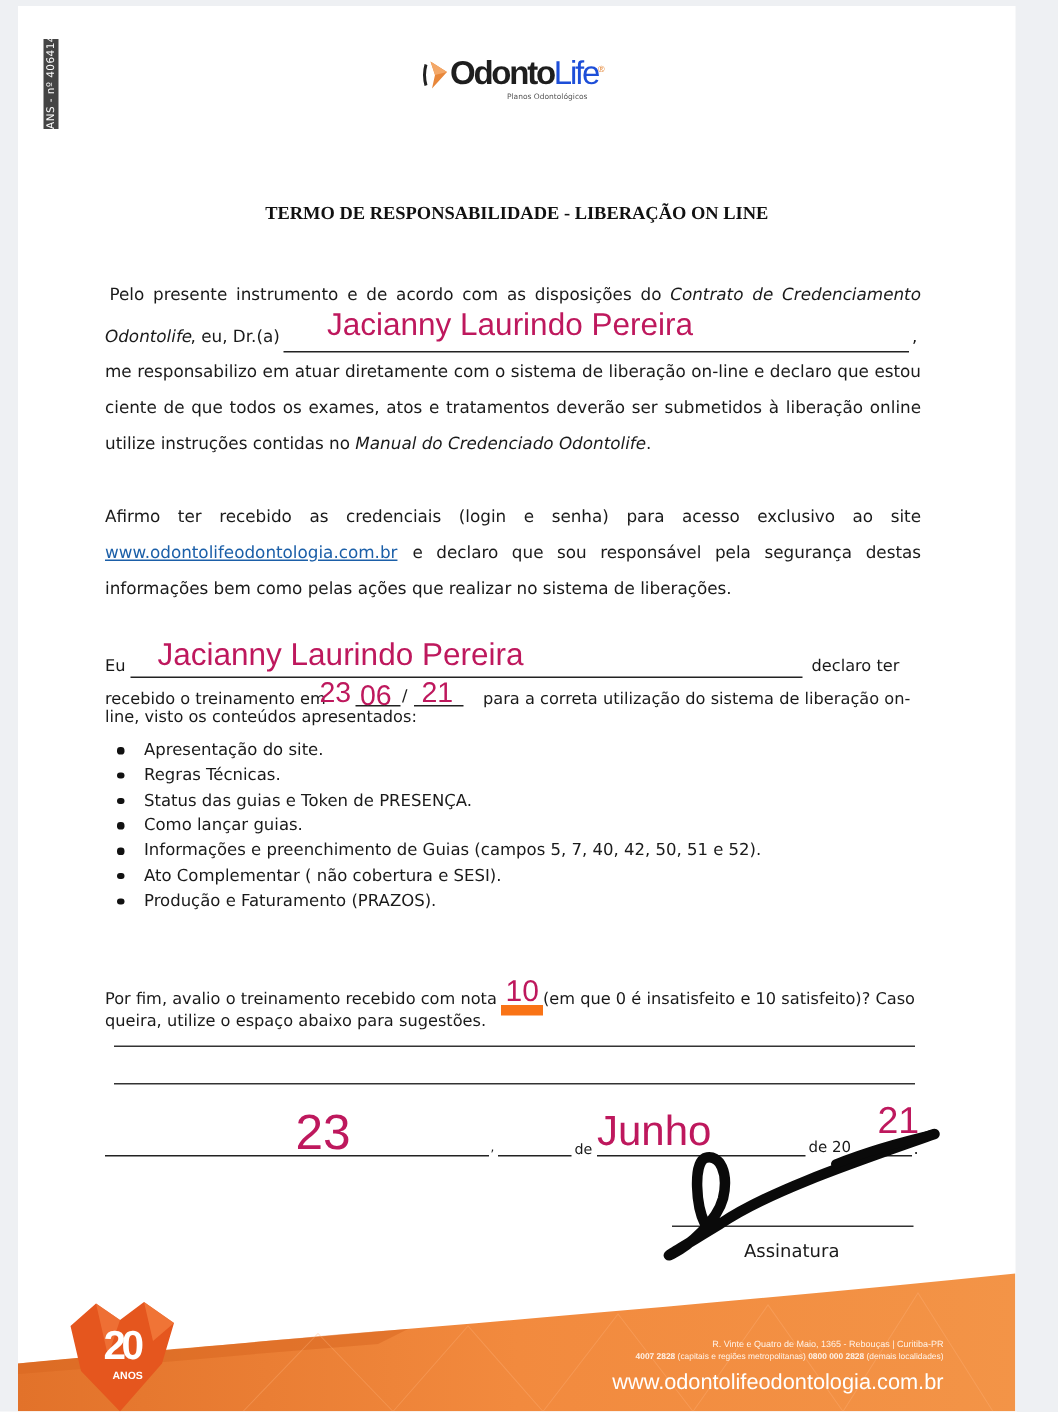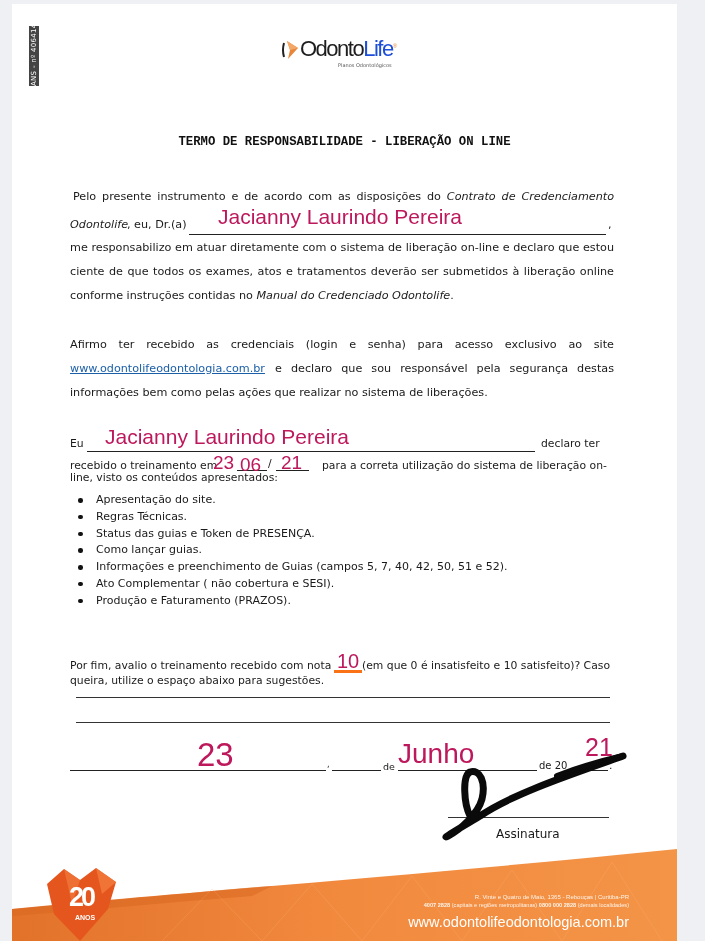--- a/index.html
+++ b/index.html
@@ -16,29 +16,29 @@
   .ans-label {
     position: absolute; left: 17px; top: 22px; width: 10px; height: 60px;
     background: #444; color: #fff; font-size: 7px; line-height: 10px;
     writing-mode: vertical-rl; transform: rotate(180deg);
     text-align: center; font-family: "DejaVu Sans", sans-serif; letter-spacing: 0.3px;
     overflow: hidden; white-space: nowrap;
   }
   .logo { position: absolute; left: 270px; top: 30px; width: 140px; height: 40px; }
   .logo .mark { position: absolute; left: 0; top: 5px; }
   .logo .word { position: absolute; left: 18px; top: 2px; font-size: 22px; letter-spacing: -1.5px; font-family: "Liberation Sans", sans-serif; }
-  .logo .word .odonto { color: #1e1e1e; font-weight: normal; }
+  .logo .word .odonto { color: #1e1e1e; font-weight: bold; }
   .logo .word .life { color: #1d4ed8; font-weight: normal; }
   .logo .reg { font-size: 6px; vertical-align: super; color: #e58a3c; }
   .logo .tag { position: absolute; left: 56px; top: 28px; font-size: 5px; color: #555; font-family: "DejaVu Sans", sans-serif; }
 
   .doc-text { font-family: "DejaVu Sans", sans-serif; color: #1a1a1a; font-size: 11.2px; }
   .title {
     position: absolute; left: 0; width: 665px; top: 131px; text-align: center;
-    font-weight: bold; font-size: 12.3px; color: #111; font-family: Liberation Mono, monospace;
+    font-weight: bold; font-size: 12.3px; color: #111; font-family: Liberation Serif, serif;
   }
   .line-row { position: absolute; left: 58px; width: 544px; height: 25px; white-space: nowrap; }
 
   .hand { font-family: "Liberation Sans", sans-serif; color: #be185d; font-weight: normal; }
   .underline-field { position: absolute; border-bottom: 1px solid #222; height: 20px; }
 
   .link { color: #1b5fa8; text-decoration: underline; }
 
   .bullets { position: absolute; left: 62px; top: 488px; margin: 0; padding: 0; list-style: none; }
   .bullets li { height: 16.8px; line-height: 16.8px; font-size: 11px; position: relative; padding-left: 22px; }
@@ -76,21 +76,21 @@
       <i style="position:absolute;left:0;top:4px;">Odontolife</i>
       <span style="position:absolute;left:57px;top:4px;">, eu, Dr.(a)</span>
       <div class="underline-field" style="left:119px; width:417px; top:0;">
         <span class="hand" style="position:absolute;left:29px;top:-9px;font-size:21px;">Jacianny Laurindo Pereira</span>
       </div>
       <span style="position:absolute;left:538px;top:4px;">,</span>
     </div>
     <div class="line-row" style="top:237px; text-align:justify; text-align-last:justify;">me responsabilizo em atuar diretamente com o sistema de liberação on-line e declaro que estou</div>
     <div class="line-row" style="top:261px; text-align:justify; text-align-last:justify;">ciente de que todos os exames, atos e tratamentos deverão ser submetidos à liberação online</div>
     <div class="line-row" style="top:285px;">
-      <span>conforme instruções contidas no </span><i>Manual do Credenciado Odontolife</i><span>.</span>
+      <span>utilize instruções contidas no </span><i>Manual do Credenciado Odontolife</i><span>.</span>
     </div>
   </div>
 
   <div class="doc-text">
     <div class="line-row" style="top:334px; text-align:justify; text-align-last:justify;">Afirmo ter recebido as credenciais (login e senha) para acesso exclusivo ao site</div>
     <div class="line-row" style="top:358px; display:flex; justify-content:space-between;">
       <a class="link">www.odontolifeodontologia.com.br</a>
       <span style="flex:1; text-align:justify; text-align-last:justify; padding-left:10px;"> e declaro que sou responsável pela segurança destas</span>
     </div>
     <div class="line-row" style="top:382px;">informações bem como pelas ações que realizar no sistema de liberações.</div>
@@ -125,21 +125,21 @@
     <li><span class="dot"></span><span>Status das guias e Token de PRESENÇA.</span></li>
     <li><span class="dot"></span><span>Como lançar guias.</span></li>
     <li><span class="dot"></span><span>Informações e preenchimento de Guias (campos 5, 7, 40, 42, 50, 51 e 52).</span></li>
     <li><span class="dot"></span><span>Ato Complementar ( não cobertura e SESI).</span></li>
     <li><span class="dot"></span><span>Produção e Faturamento (PRAZOS).</span></li>
   </ul>
 
   <div class="doc-text">
     <div class="line-row" style="top:649px; font-size:10.8px;">
       <span style="position:absolute;left:0;top:6px;">Por fim, avalio o treinamento recebido com nota</span>
-      <div style="position:absolute;left:264px;top:-1px;width:28px;height:18px;border-bottom:3px solid #f97316;">
+      <div style="position:absolute;left:264px;top:-1px;width:28px;height:18px;border-bottom:7px solid #f97316;">
         <span class="hand" style="position:absolute;left:3px;top:-2px;font-size:20px;">10</span>
       </div>
       <span style="position:absolute;left:292px;top:6px;">(em que 0 é insatisfeito e 10 satisfeito)? Caso</span>
     </div>
     <div class="line-row" style="top:670px; font-size:10.8px;">queira, utilize o espaço abaixo para sugestões.</div>
     <div style="position:absolute;left:64px;top:692px;width:534px;border-bottom:1px solid #333;height:1px;"></div>
     <div style="position:absolute;left:64px;top:717px;width:534px;border-bottom:1px solid #333;height:1px;"></div>
   </div>
 
   <div class="doc-text" style="font-size:10.8px;">

